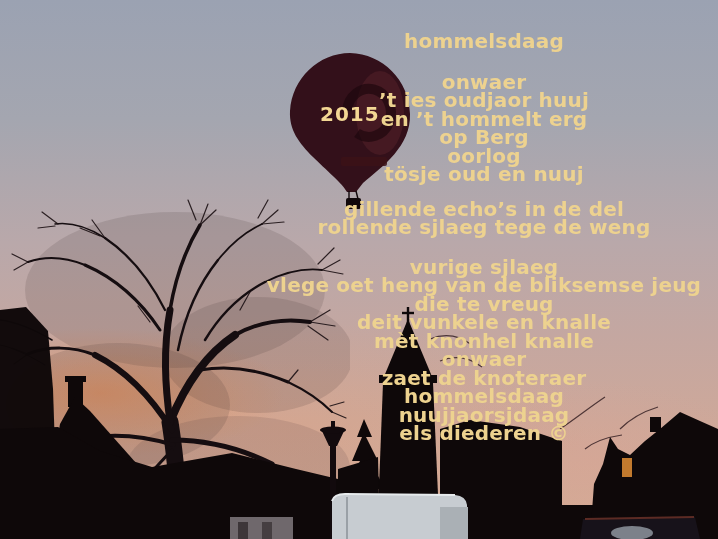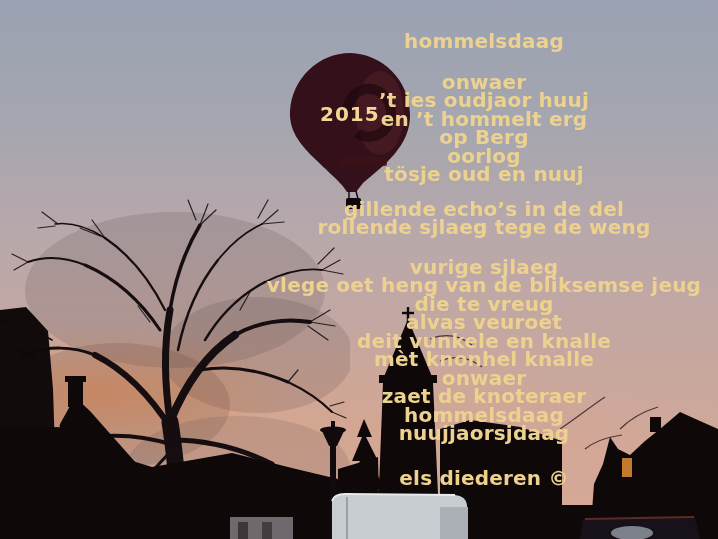--- a/index.html
+++ b/index.html
@@ -30,21 +30,21 @@
   #tree-svg{left:0px;top:150px;width:350px;height:389px;}
   #skyline-svg{left:0px;top:279px;width:718px;height:260px;}
   #poem{
     position:absolute;left:251px;top:32px;width:466px;z-index:5;
     text-align:center;color:var(--text,#edd28f);
     font-size:20px;line-height:18.5px;font-weight:700;letter-spacing:.2px;
   }
   #poem .poem-title{margin-bottom:22px;}
   #stanza1{margin-bottom:16px;}
   #stanza2{margin-bottom:21px;}
-  #stanza3{margin-bottom:26px;}
+  #stanza3{margin-bottom:0;}
   .sil{fill:var(--silhouette,#0e0809);}
 </style>
 </head>
 <body>
 
 <div id="stage">
 
   <div class="glow" id="glow2"></div>
   <div class="glow" id="glow1"></div>
   <div class="glow" id="glow3"></div>
@@ -206,21 +206,20 @@
         <div>tösje oud en nuuj</div>
       </div>
     <div id="stanza2">
         <div>gillende echo’s in de del</div>
         <div>rollende sjlaeg tege de weng</div>
       </div>
     <div id="stanza3">
         <div>vurige sjlaeg</div>
         <div>vlege oet heng van de bliksemse jeug</div>
         <div>die te vreug</div>
-        <div>alvas veuroet</div>
         <div>deit vunkele en knalle</div>
         <div>mèt knonhel knalle</div>
         <div>onwaer</div>
         <div>zaet de knoteraer</div>
         <div>hommelsdaag</div>
         <div>nuujjaorsjdaag</div>
       </div>
     <div>els diederen ©</div>
   </div>
 

